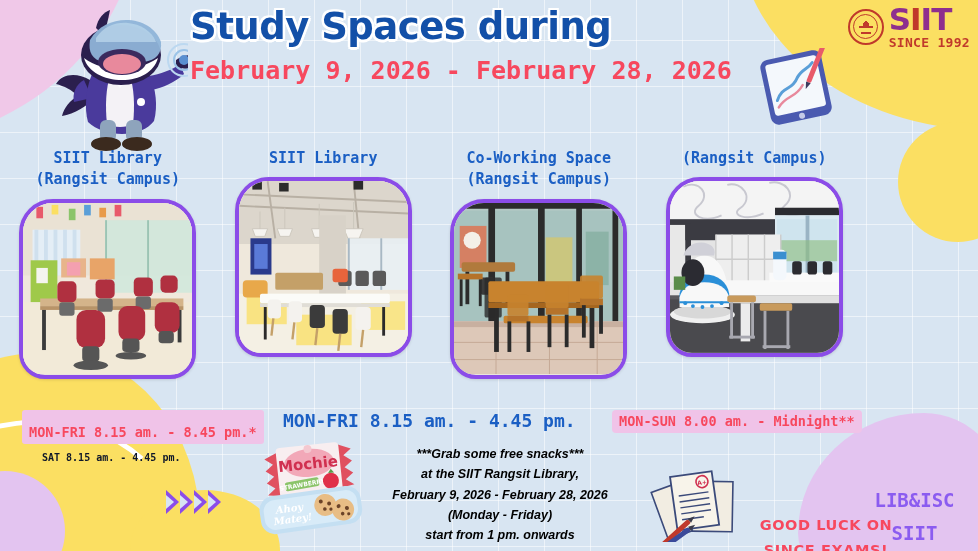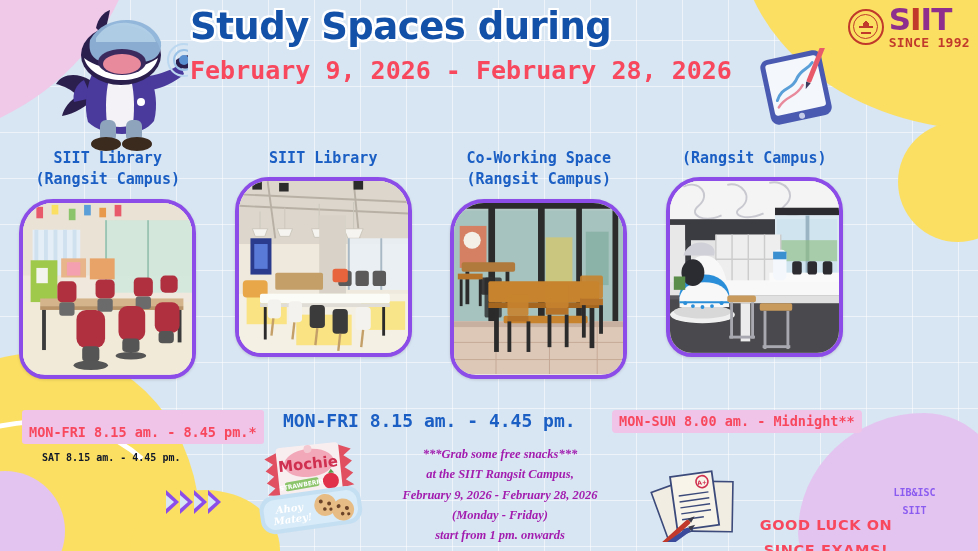--- a/index.html
+++ b/index.html
@@ -164,38 +164,38 @@
   .h-sat-lib { left:42px; top:452px; font-size:10px; color:#0f172a; }
   .h-monfri-bkd { left:283px; top:410px; font-size:18px; color:#1b5fc4; }
   .h-monsun-ai {
     left:612px; top:410px; font-size:13.5px; color:#f7485e;
     background:#f0c3e8; padding:3px 7px 4px 7px; border-radius:4px;
   }
   
   .snacks {
     position:absolute; left:365px; top:444px; width:270px;
     text-align:center;
-    font-family:Liberation Serif, serif;
+    font-family:Liberation Sans, sans-serif;
     font-style:italic; font-weight:bold;
     font-size:12.5px; line-height:1.62;
-    color:#a21caf;
+    color:#000000;
   }
   
   .goodluck {
     position:absolute; left:736px; top:466px; width:180px;
     text-align:center;
     font-family:"DejaVu Sans", sans-serif;
     font-weight:bold; font-size:14.5px; letter-spacing:0.6px;
     line-height:1.75; color:#f7485e;margin-top:47px;
   }
   .liboffice {
     position:absolute; right:16px; top:484px; width:95px;
     text-align:center;
     font-family:"DejaVu Sans Mono", monospace;
-    font-weight:bold; font-size:10px; line-height:1.75;
+    font-weight:bold; font-size:19px; line-height:1.75;
     color:#8b5cf0;
   }
   
   .arrows { position:absolute; left:166px; top:490px; display:flex; gap:1px; }
   .arrow-chev {
     width:0; height:0;
     border-left:13px solid #8b4ce8;
     border-top:12px solid transparent;
     border-bottom:12px solid transparent;
     position:relative;
@@ -619,21 +619,21 @@
             <circle cx="91" cy="32" r="2"></circle>
           <circle cx="86" cy="37" r="1.8"></circle>
             <circle cx="92" cy="38" r="1.6"></circle>
         </g>
       </g>
     </svg>
   </div>
 
   <div class="snacks">
     <div>***Grab some free snacks***</div>
-    <div>at the SIIT Rangsit Campus,</div>
+    <div>at the SIIT Rangsit Library,</div>
     <div>February 9, 2026 - February 28, 2026</div>
     <div>(Monday - Friday)</div>
     <div>start from 1 pm. onwards</div>
   </div>
 
   <div class="papers-ill">
     <svg viewBox="0 0 92 76" width="92" height="76">
       <g transform="rotate(-8 46 38)">
         <rect x="10" y="16" width="40" height="50" fill="#f2ede2" stroke="#3b4a7a" stroke-width="1.6" transform="rotate(-12 30 41)"></rect>
         <rect x="44" y="18" width="40" height="50" fill="#f2ede2" stroke="#3b4a7a" stroke-width="1.6" transform="rotate(9 64 43)"></rect>

